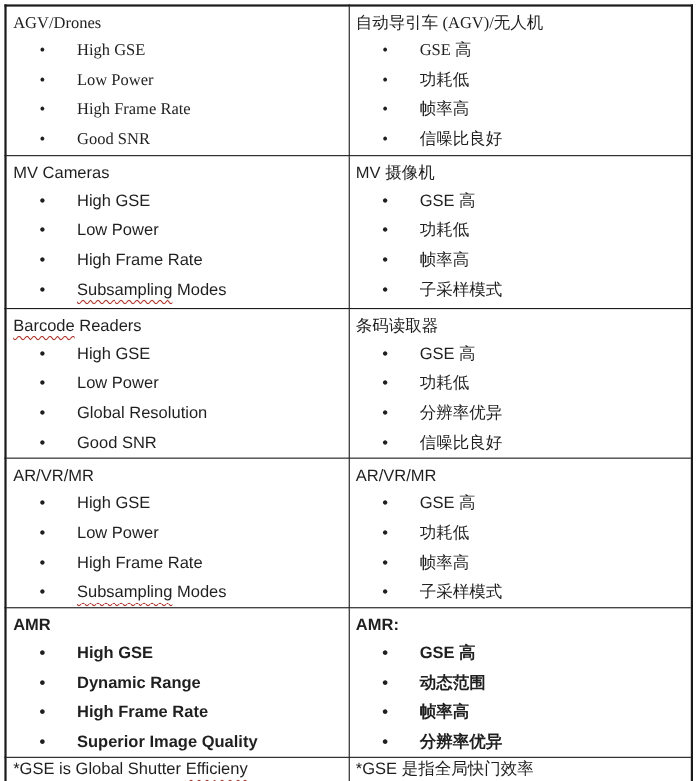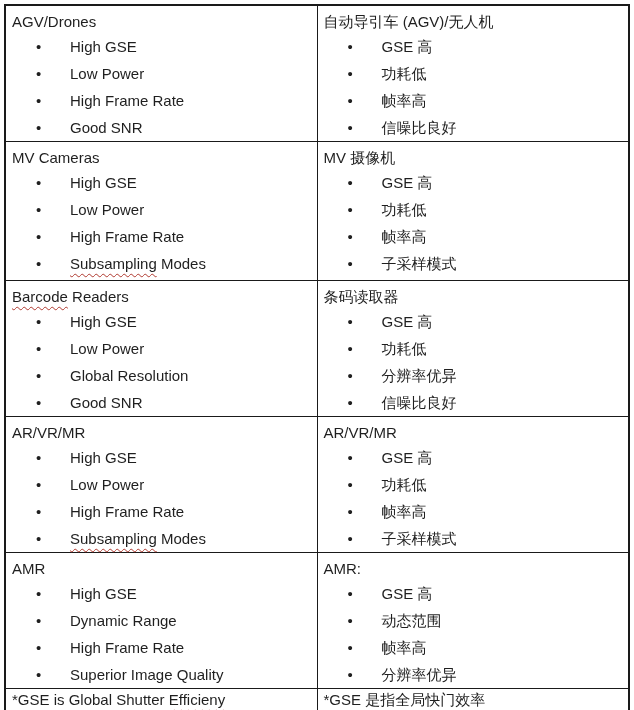--- a/index.html
+++ b/index.html
@@ -59,25 +59,25 @@
     font-size: 15px;
   }
   .sq {
     text-decoration-line: underline;
     text-decoration-style: wavy;
     text-decoration-color: var(--squiggle-color);
     text-decoration-thickness: 1px;
     text-underline-offset: 4px;
     text-decoration-skip-ink: none;
   }
-  tr.r0 { height: 130px; }
+  tr.r0 { height: 130px; font-family: Liberation Serif, serif; }
   tr.r1 { height: 139px; margin-left: 28px; }
   tr.r2 { height: 127px; }
   tr.r3 { height: 134px; }
-  tr.r4 { height: 134px; }
+  tr.r4 { height: 134px; font-weight: bold; }
   tr.footer-row { height: 24px; }
   tr.footer-row td {
     padding: 1px 6px 0 6px;
     line-height: 20px;
     white-space: nowrap;
   }
 </style>
 </head>
 <body>
 

